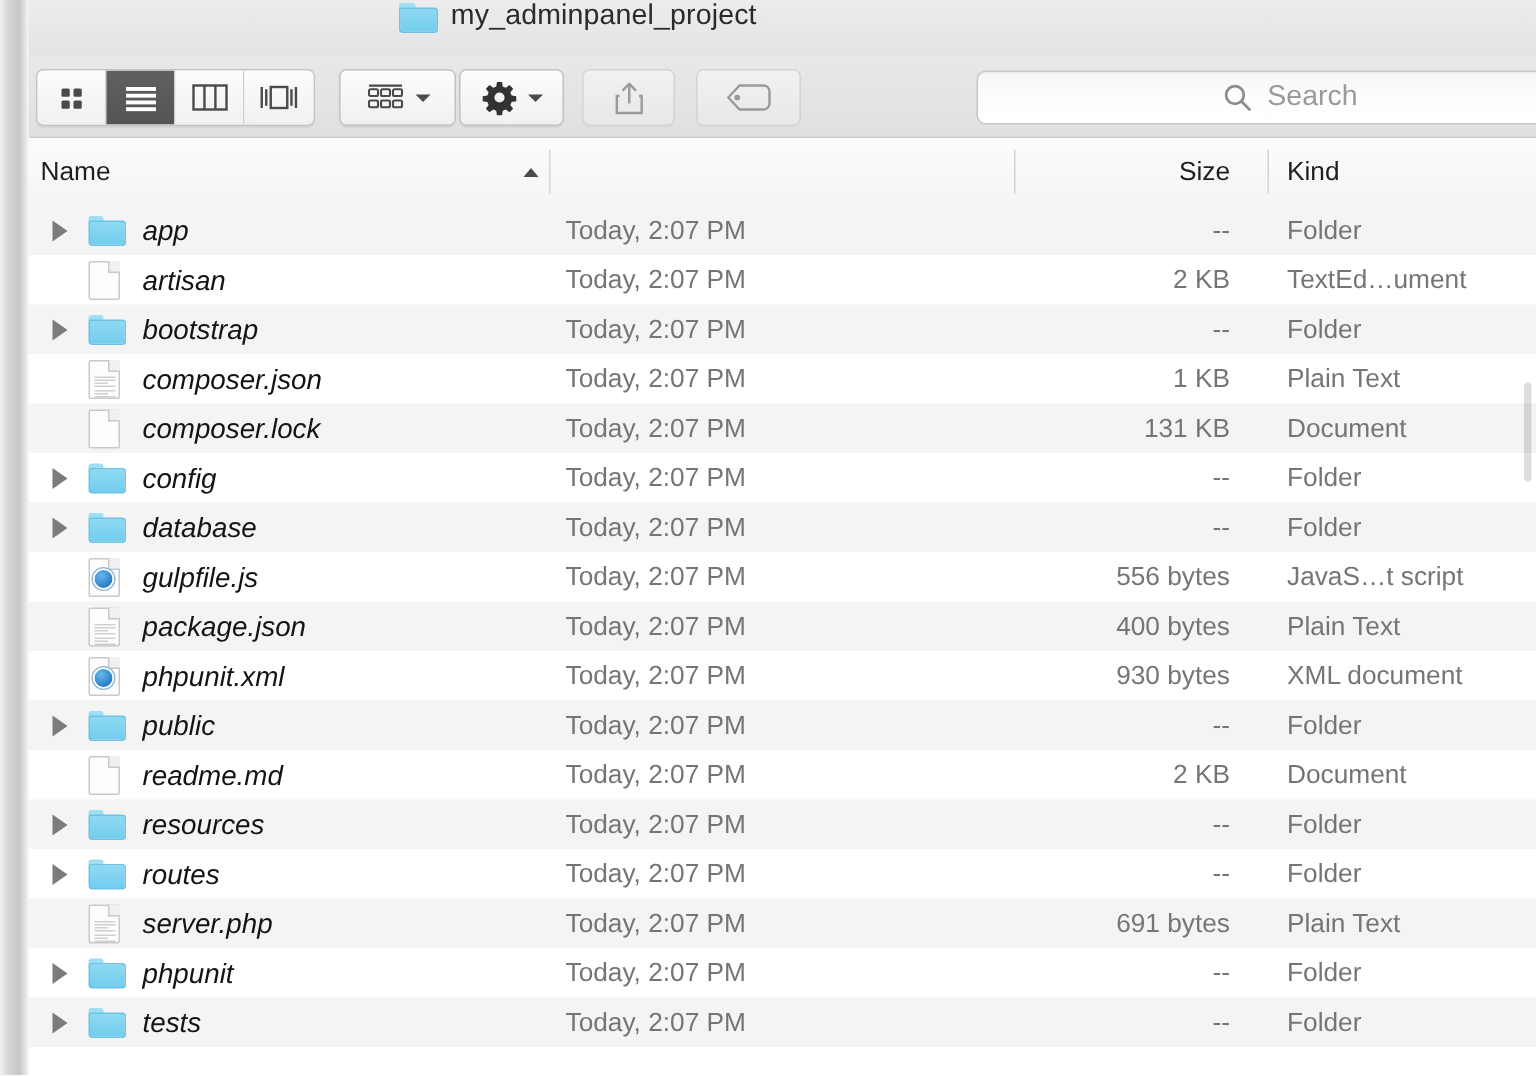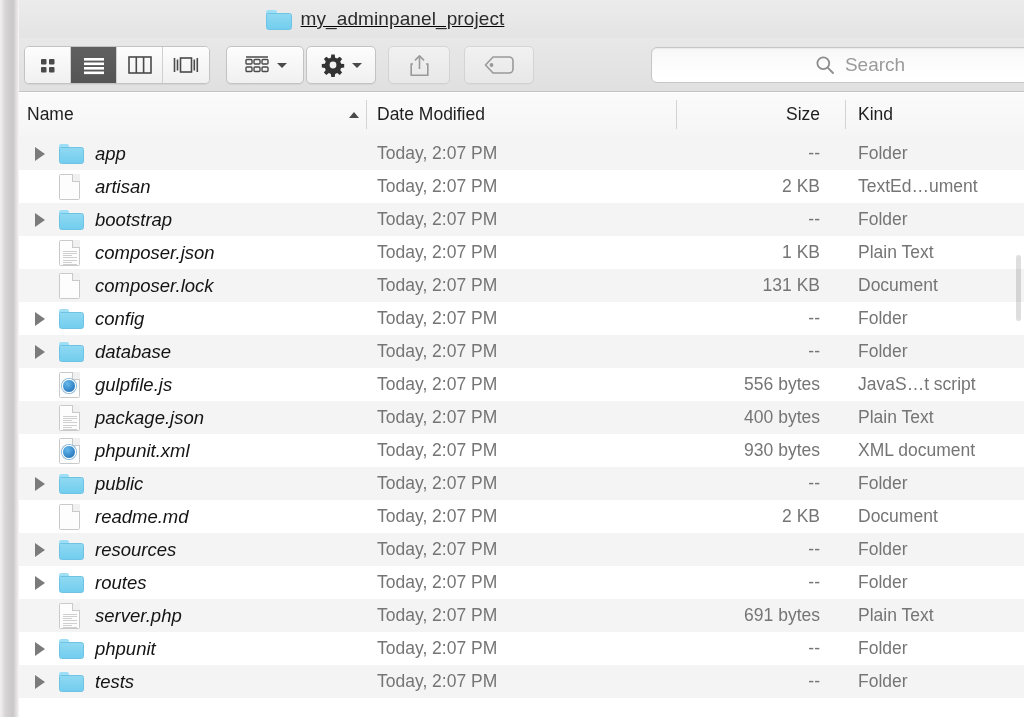--- a/index.html
+++ b/index.html
@@ -44,23 +44,22 @@
   }
 
   
   .titlebar {
     position: absolute;
     left: 0; top: 0;
     width: 1024px;
     height: 38px;
     background: linear-gradient(to bottom, #ececec 0%, #e4e4e4 100%);
     display: flex;
-    align-items: center;
+    align-items: flex-start;
     justify-content: center;
-    text-decoration: underline;
   }
   .title-group {
     display: flex;
     align-items: center;
     gap: 9px;
     transform: translateX(-127px);
   }
   .title-text {
     font-size: 19px;
     color: #2b2b2b;
@@ -443,23 +442,20 @@
     </div>
   </div>
 
   <div class="col-header">
     <div class="col-h" style="left:8px;">
       <span>Name</span>
     </div>
     <span class="sort-caret" style="position:absolute; left:330px; top:19px;"></span>
     <div class="col-div" style="left:347px;"></div>
 
-    <div class="col-h" style="left:358px;">
-      <span>Date Modified</span>
-    </div>
     <div class="col-div" style="left:657px;"></div>
 
     <div class="col-h" style="left:560px; width:241px; justify-content:flex-end;">
       <span>Size</span>
     </div>
     <div class="col-div" style="left:826px;"></div>
 
     <div class="col-h" style="left:839px;">
       <span>Kind</span>
     </div>

